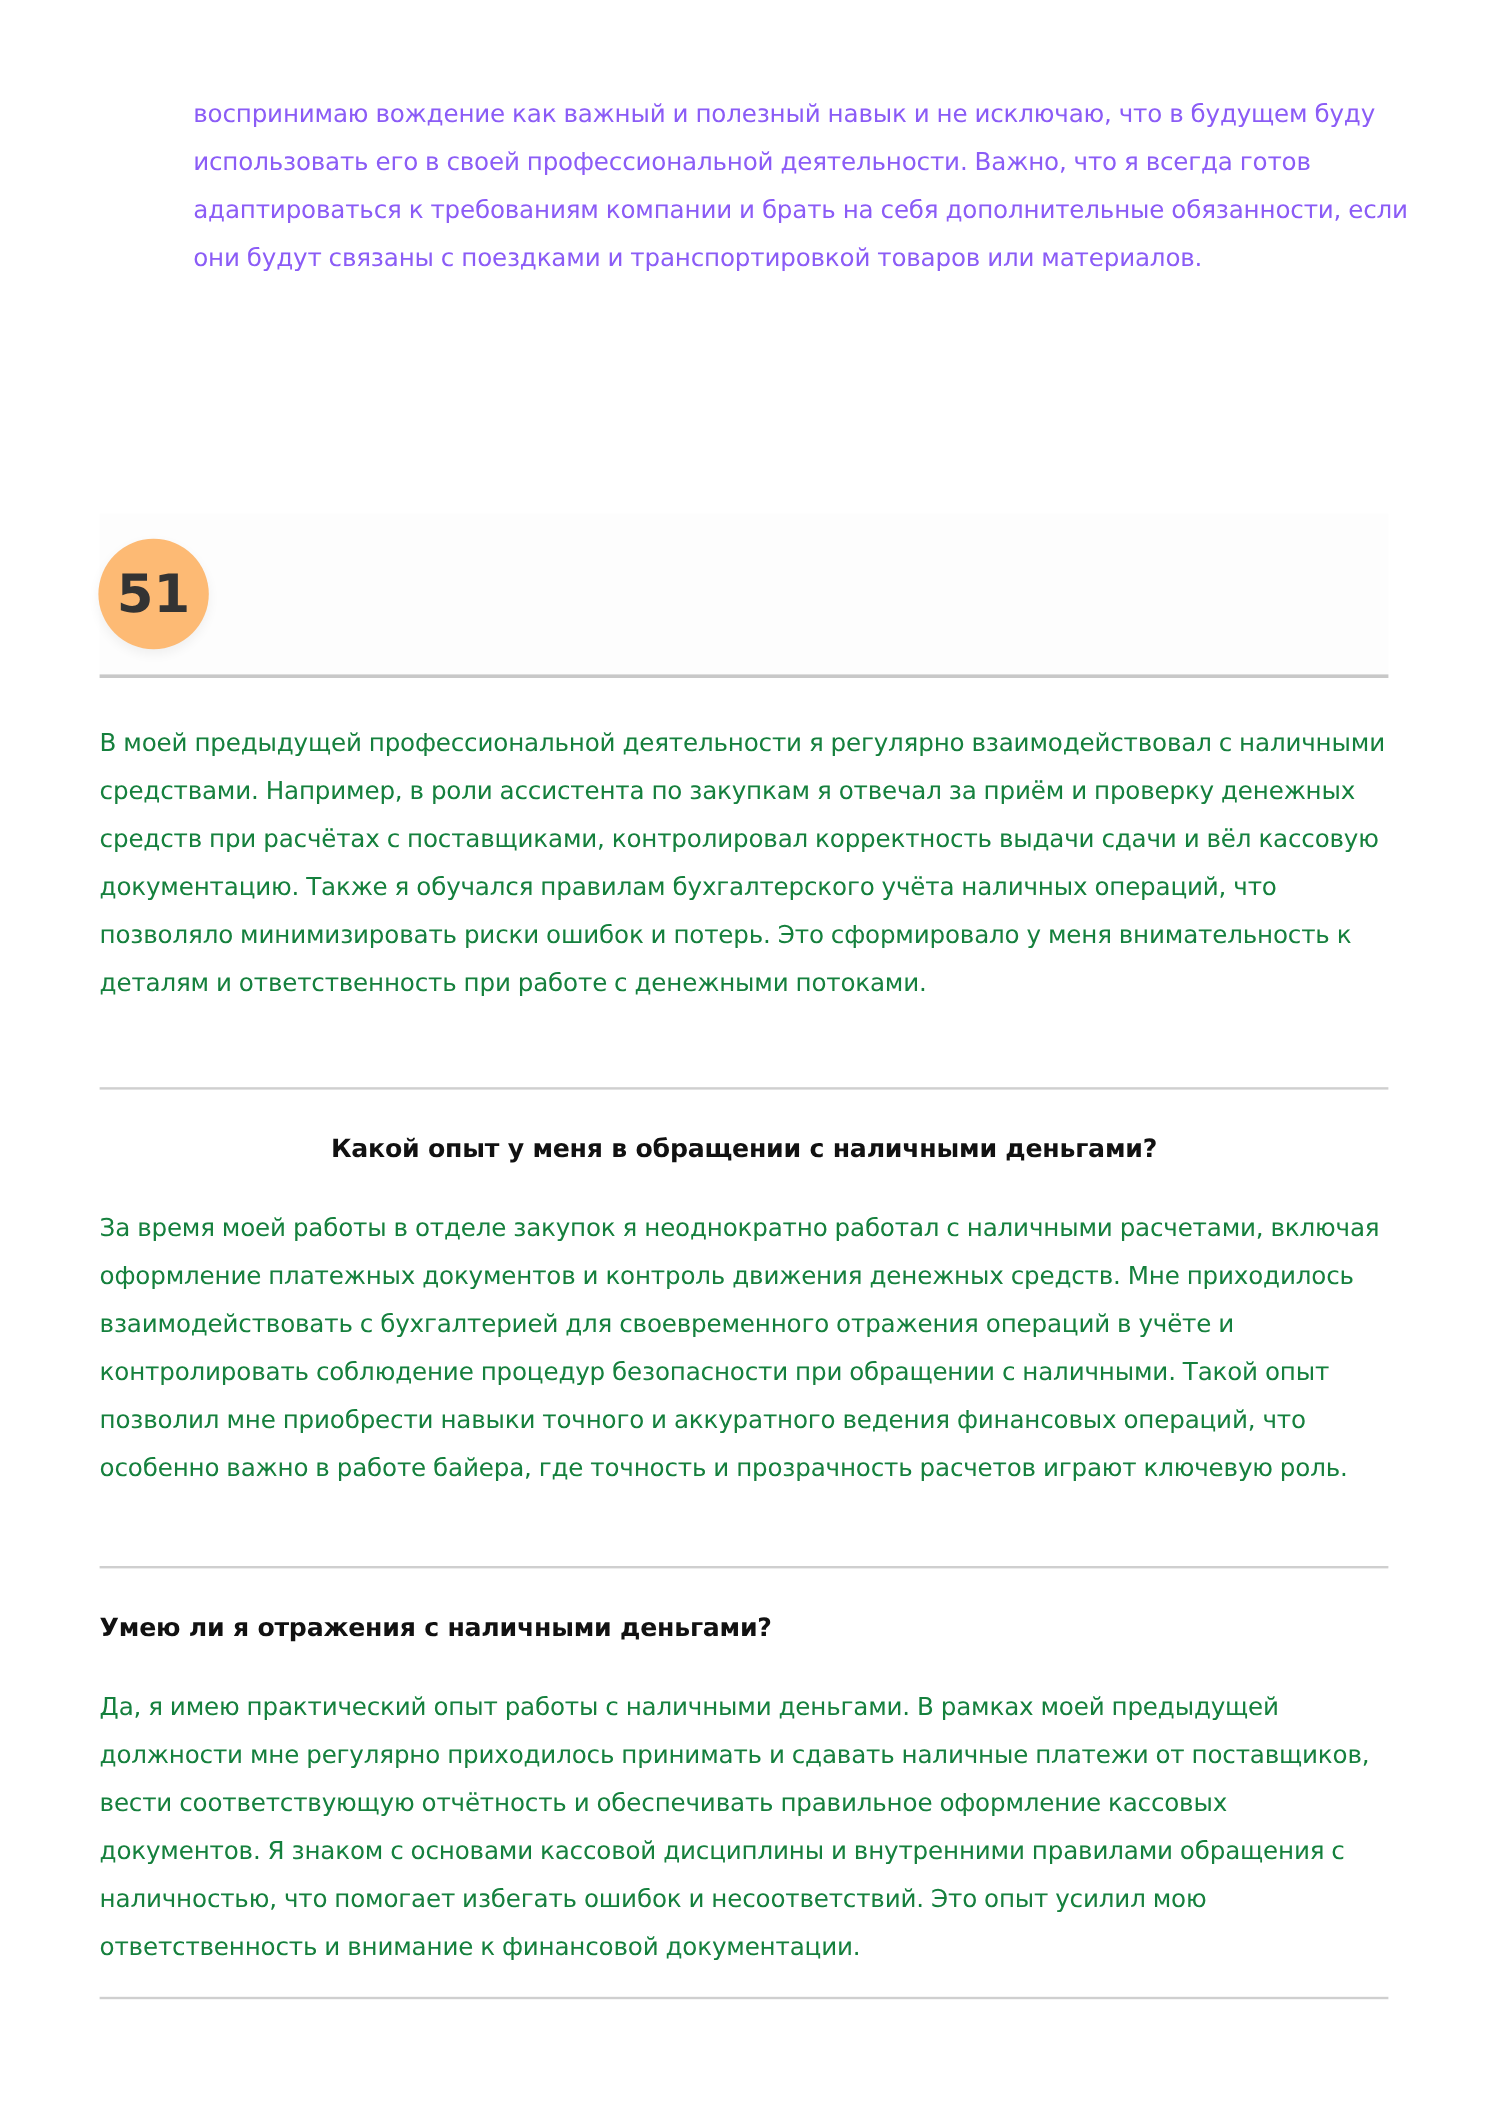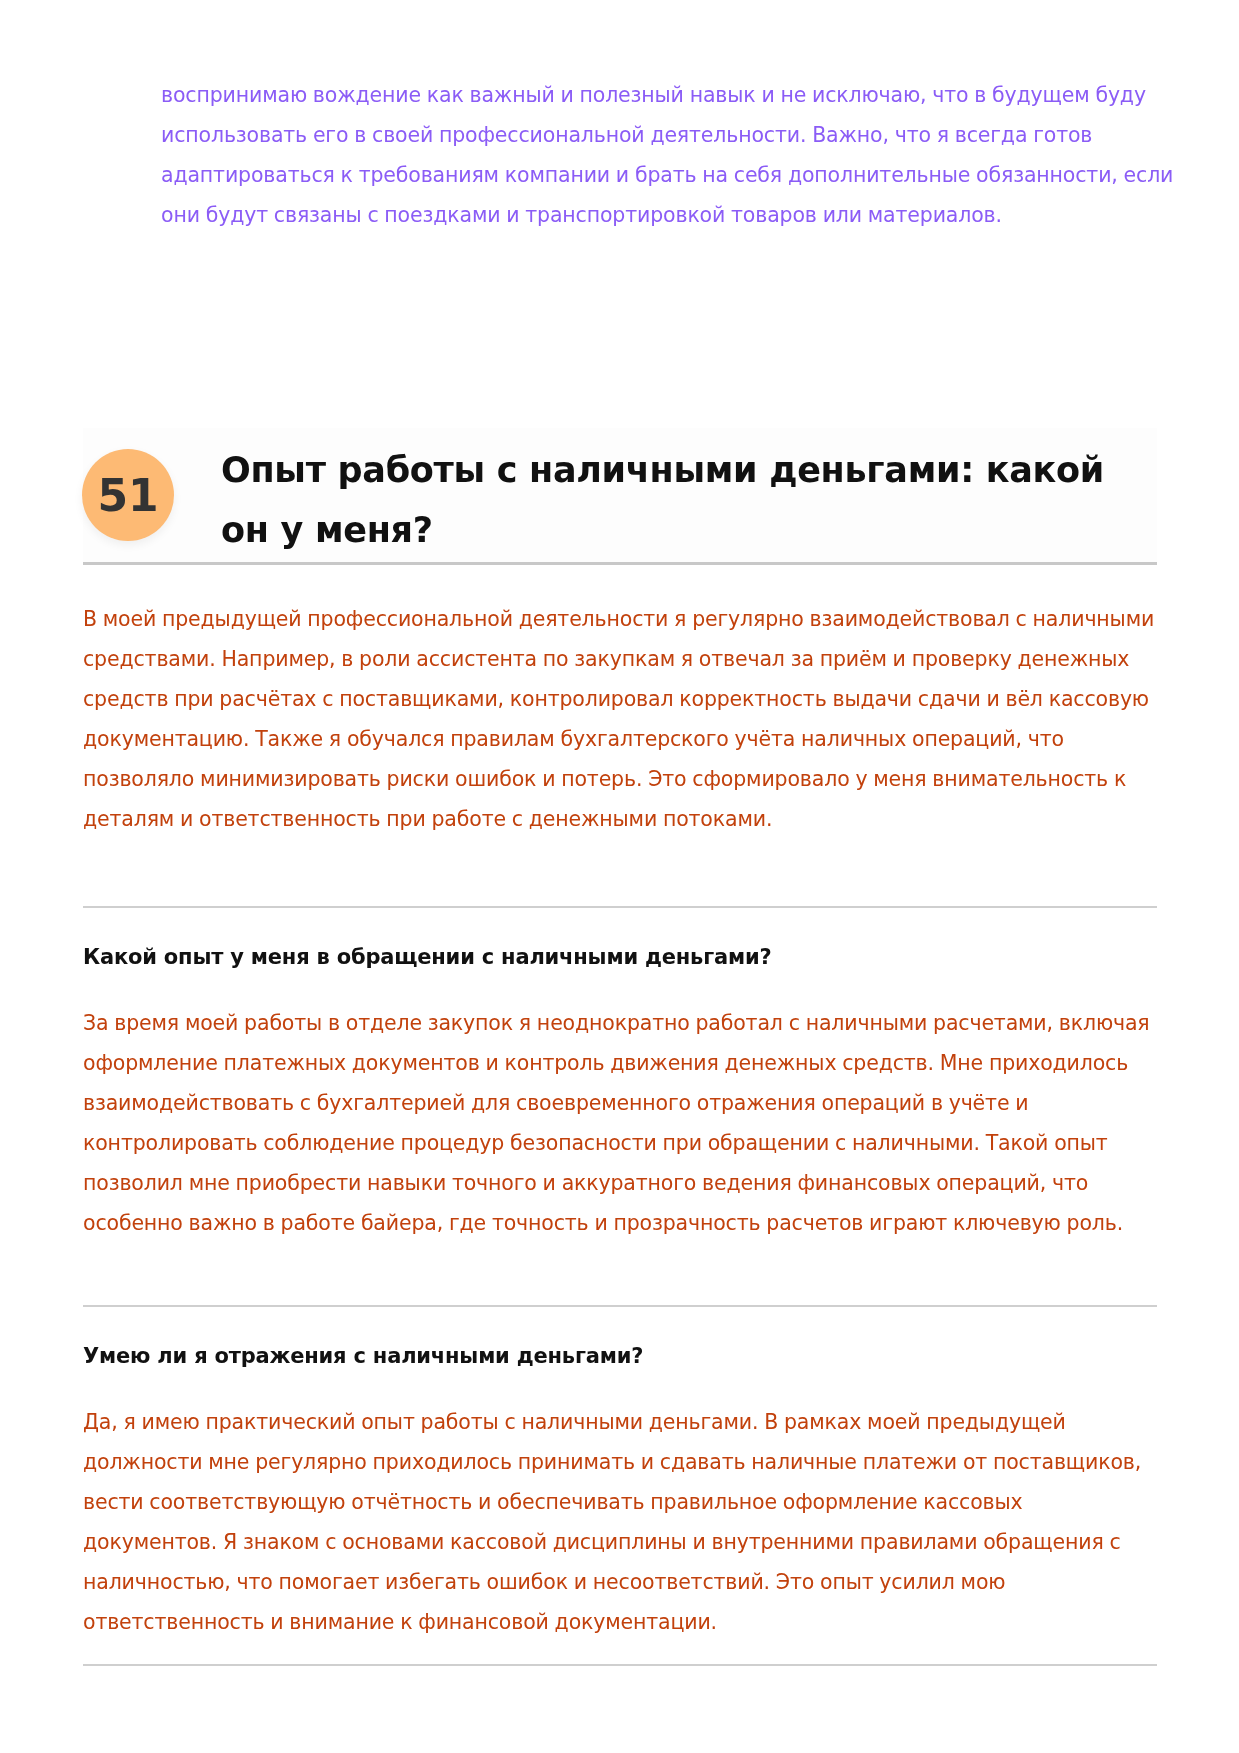--- a/index.html
+++ b/index.html
@@ -69,21 +69,21 @@
       color: #111111;
       margin: 0;
       letter-spacing: -0.3px;
     }
     .para {
       position: absolute;
       left: 0;
       width: 1074px;
       font-size: 20.5px;
       line-height: 40px;
-      color: #c2410c;
+      color: #15803d;
       margin: 0;
       letter-spacing: -0.15px;
       word-spacing: -0.5px;
     }
     .divider {
       position: absolute;
       left: 0;
       width: 1074px;
       height: 0;
       border-top: 2px solid #cfcfcf;
@@ -102,28 +102,27 @@
   </style>
 </head>
 <body>
 
 <div class="page">
 
   <p class="intro">воспринимаю вождение как важный и полезный навык и не исключаю, что в будущем буду использовать его в своей профессиональной деятельности. Важно, что я всегда готов адаптироваться к требованиям компании и брать на себя дополнительные обязанности, если они будут связаны с поездками и транспортировкой товаров или материалов.</p>
 
   <div class="section-head">
     <div class="num-badge">51</div>
-    <h2 class="section-title">Опыт работы с наличными деньгами: какой он у меня?</h2>
   </div>
 
   <p class="para" style="top:599px;">В моей предыдущей профессиональной деятельности я регулярно взаимодействовал с наличными средствами. Например, в роли ассистента по закупкам я отвечал за приём и проверку денежных средств при расчётах с поставщиками, контролировал корректность выдачи сдачи и вёл кассовую документацию. Также я обучался правилам бухгалтерского учёта наличных операций, что позволяло минимизировать риски ошибок и потерь. Это сформировало у меня внимательность к деталям и ответственность при работе с денежными потоками.</p>
 
   <div class="divider" style="top:906px;"></div>
 
-  <h3 class="sub-q" style="top:942px;">Какой опыт у меня в обращении с наличными деньгами?</h3>
+  <h3 class="sub-q" style="top:942px;text-align:center;">Какой опыт у меня в обращении с наличными деньгами?</h3>
   <p class="para" style="top:1003px;">За время моей работы в отделе закупок я неоднократно работал с наличными расчетами, включая оформление платежных документов и контроль движения денежных средств. Мне приходилось взаимодействовать с бухгалтерией для своевременного отражения операций в учёте и контролировать соблюдение процедур безопасности при обращении с наличными. Такой опыт позволил мне приобрести навыки точного и аккуратного ведения финансовых операций, что особенно важно в работе байера, где точность и прозрачность расчетов играют ключевую роль.</p>
 
   <div class="divider" style="top:1305px;"></div>
 
   <h3 class="sub-q" style="top:1341px;">Умею ли я отражения с наличными деньгами?</h3>
   <p class="para" style="top:1402px;">Да, я имею практический опыт работы с наличными деньгами. В рамках моей предыдущей должности мне регулярно приходилось принимать и сдавать наличные платежи от поставщиков, вести соответствующую отчётность и обеспечивать правильное оформление кассовых документов. Я знаком с основами кассовой дисциплины и внутренними правилами обращения с наличностью, что помогает избегать ошибок и несоответствий. Это опыт усилил мою ответственность и внимание к финансовой документации.</p>
 
   <div class="divider" style="top:1664px;"></div>
 
 </div>

